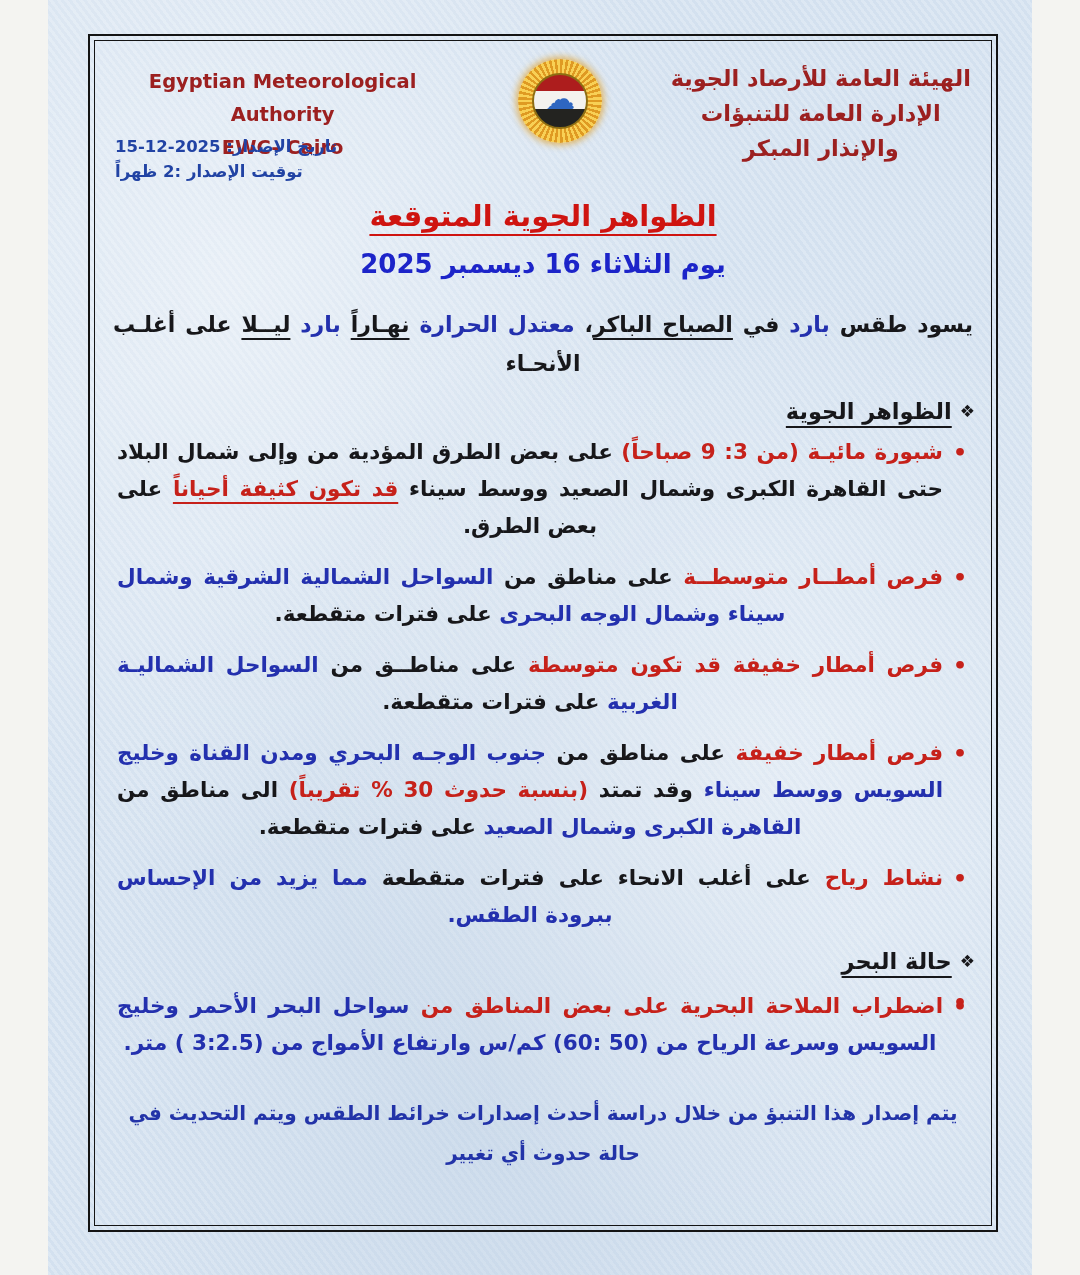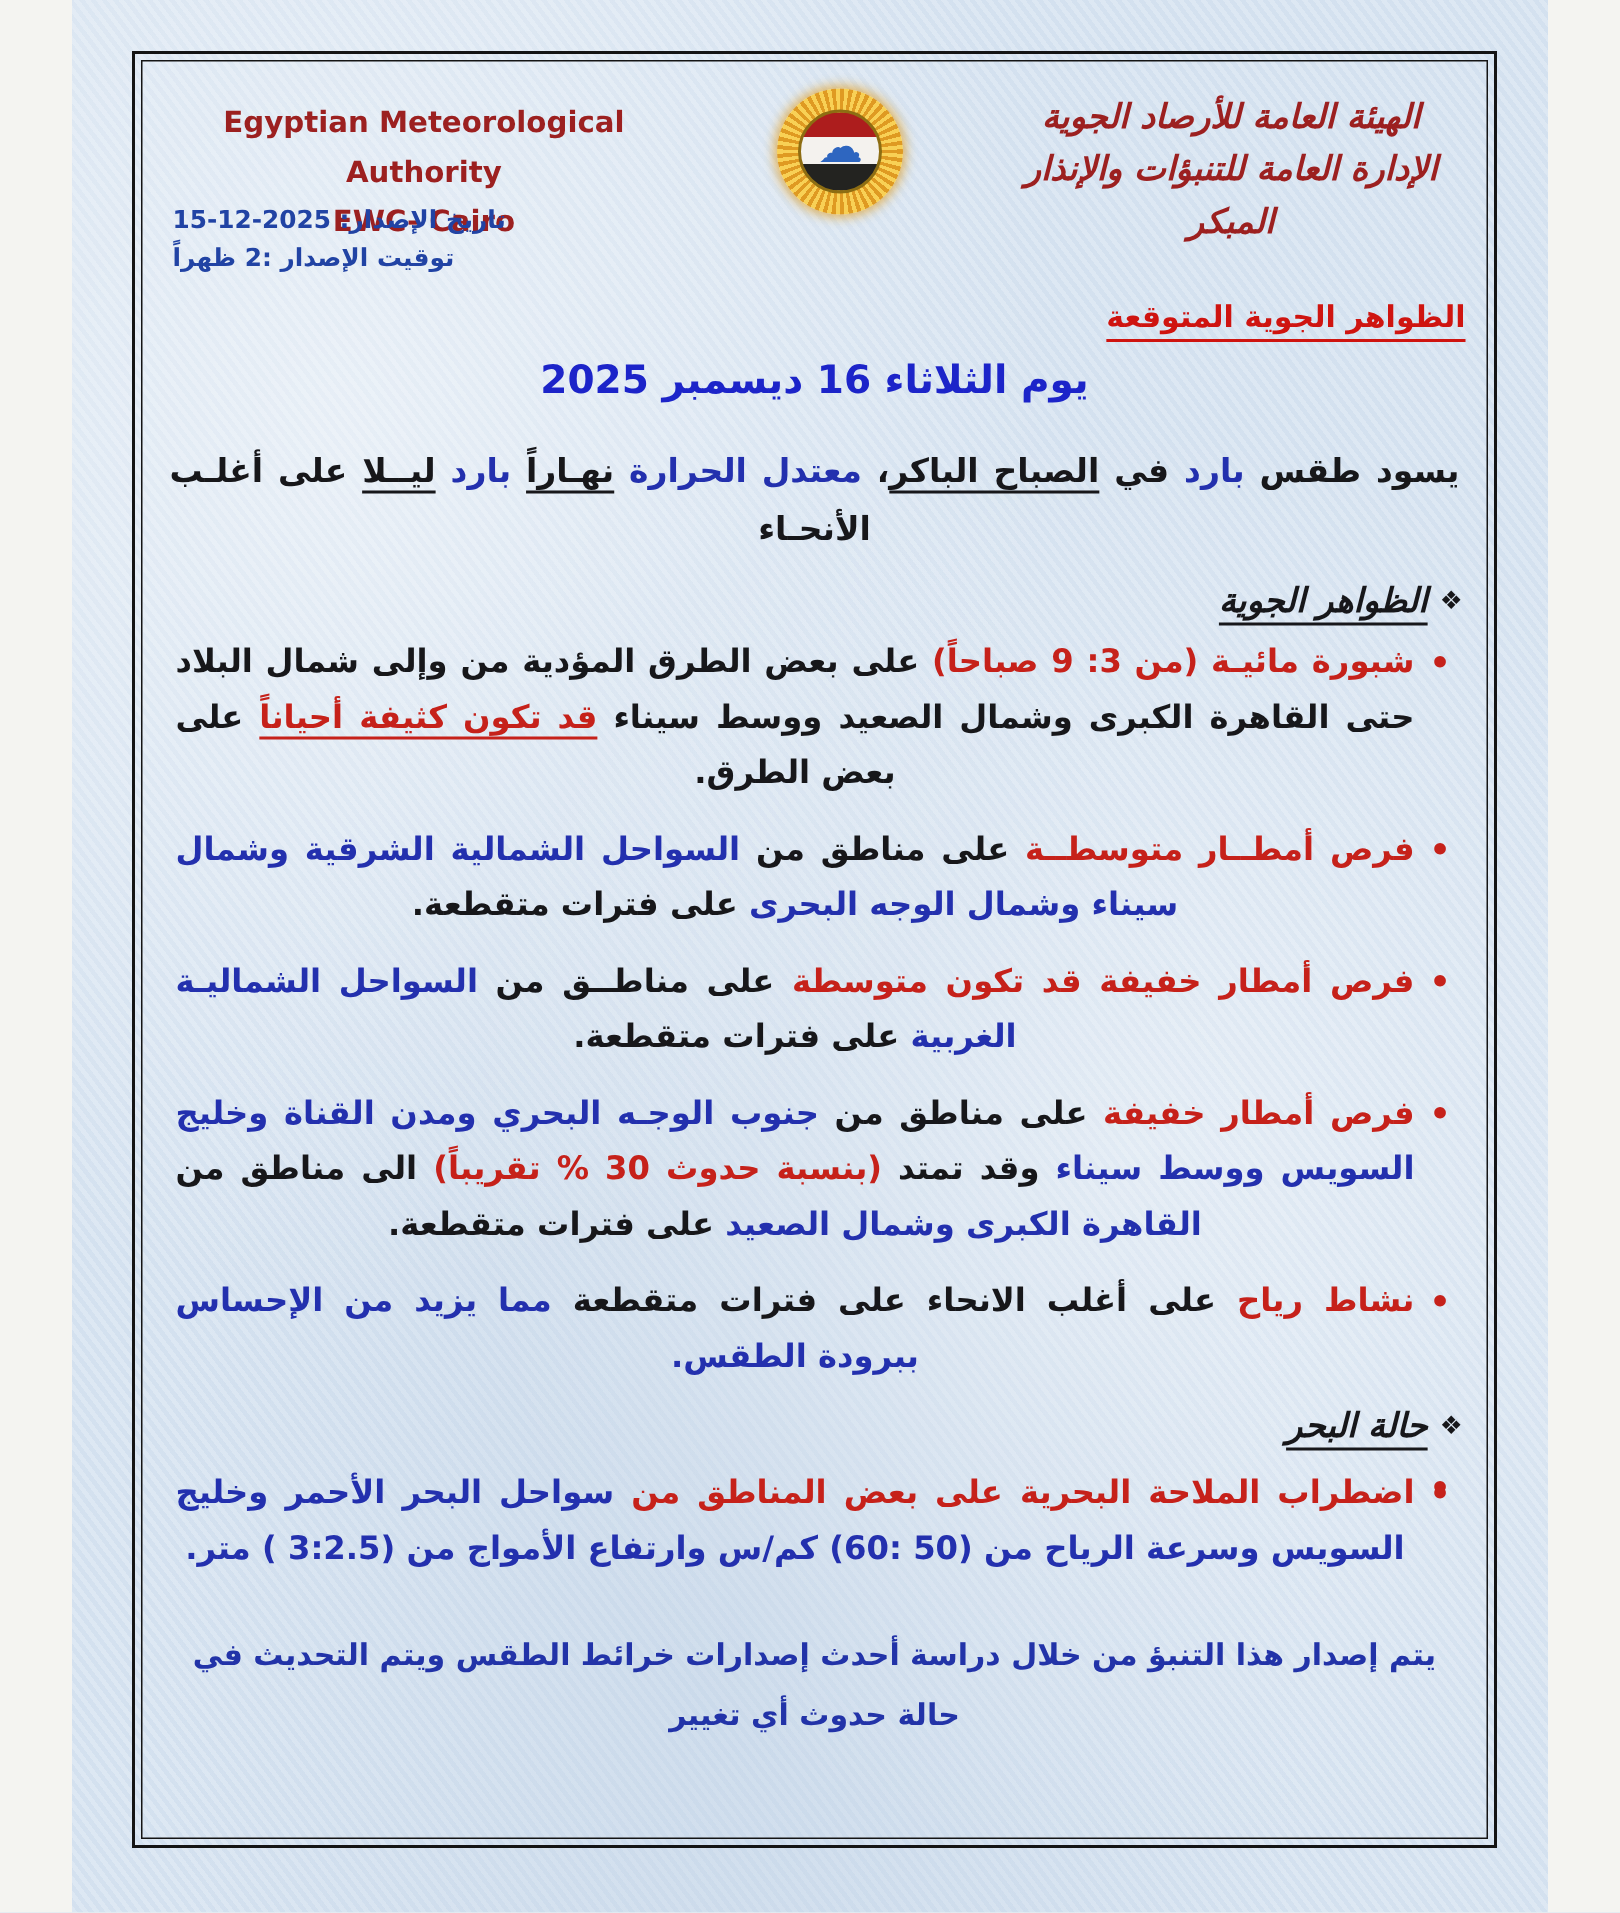--- a/index.html
+++ b/index.html
@@ -35,21 +35,21 @@
   }
   .frame-inner{
     width:100%;height:100%;
     border:1.5px solid var(--line);
     padding:12px 14px 0 14px;
     direction:rtl;
     overflow:hidden;
   }
   
   .hdr{display:flex;align-items:flex-start;justify-content:space-between;}
-  .hdr-ar{width:36%;text-align:center;color:var(--maroon);font-weight:bold;font-size:22.5px;line-height:1.55;padding-top:8px;font-style:italic;}
+  .hdr-ar{width:36%;text-align:center;color:var(--maroon);font-weight:bold;font-size:22.5px;line-height:1.55;padding-top:8px;}
   .hdr-logo{width:20%;display:flex;justify-content:center;padding-top:6px;}
   .hdr-en{width:40%;direction:ltr;text-align:center;color:var(--maroon);font-weight:bold;font-size:19.5px;line-height:1.7;padding-top:12px;}
   .sun{
     width:84px;height:84px;border-radius:50%;
     background:repeating-conic-gradient(#df9a22 0deg 4deg,#f8d055 4deg 8deg);
     box-shadow:0 0 7px 2px rgba(224,160,40,.75);
     display:flex;align-items:center;justify-content:center;
   }
   .globe{
     width:56px;height:56px;border-radius:50%;
@@ -61,42 +61,42 @@
   .dates{
     text-align:left;direction:rtl;
     color:var(--dateblue);font-weight:bold;font-size:16.5px;line-height:1.55;
     padding:2px 0 0 6px;
     margin-top:-34px;
     text-align:left;
   }
   .dates div{direction:rtl;}
   
   .doc-title{
-    color:#cf1410;font-weight:bold;font-size:20px;
+    text-align:center;color:#cf1410;font-weight:bold;font-size:29px;
     margin-top:14px;
     text-decoration:underline;text-decoration-thickness:2px;text-underline-offset:8px;
   }
   .doc-subtitle{
     text-align:center;color:#1c24c9;font-weight:bold;font-size:26px;
     margin-top:16px;
     text-decoration-thickness:2px;text-underline-offset:8px;
   }
   
   .intro{
     margin:26px 4px 6px 4px;
     font-size:22px;font-weight:bold;line-height:1.8;
     text-align:justify;text-align-last:center;
     color:var(--black);
   }
   .sec-head{
     margin:14px 2px 4px 0;
     font-size:22.5px;font-weight:bold;color:var(--black);
   }
   .sec-marker{font-size:17px;position:relative;top:-2px;margin-left:8px;}
-  .sec-title{text-decoration:underline;text-decoration-thickness:2px;text-underline-offset:7px;font-style:italic;}
+  .sec-title{text-decoration:underline;text-decoration-thickness:2px;text-underline-offset:7px;}
   .bullet{
     position:relative;
     padding:0 34px 0 8px;
     margin:10px 0 14px 0;
     font-size:21.5px;font-weight:bold;line-height:1.72;
     text-align:justify;text-align-last:center;
     color:var(--black);
   }
   .bmark{position:absolute;right:10px;top:0;color:var(--red);font-size:22px;}
   

